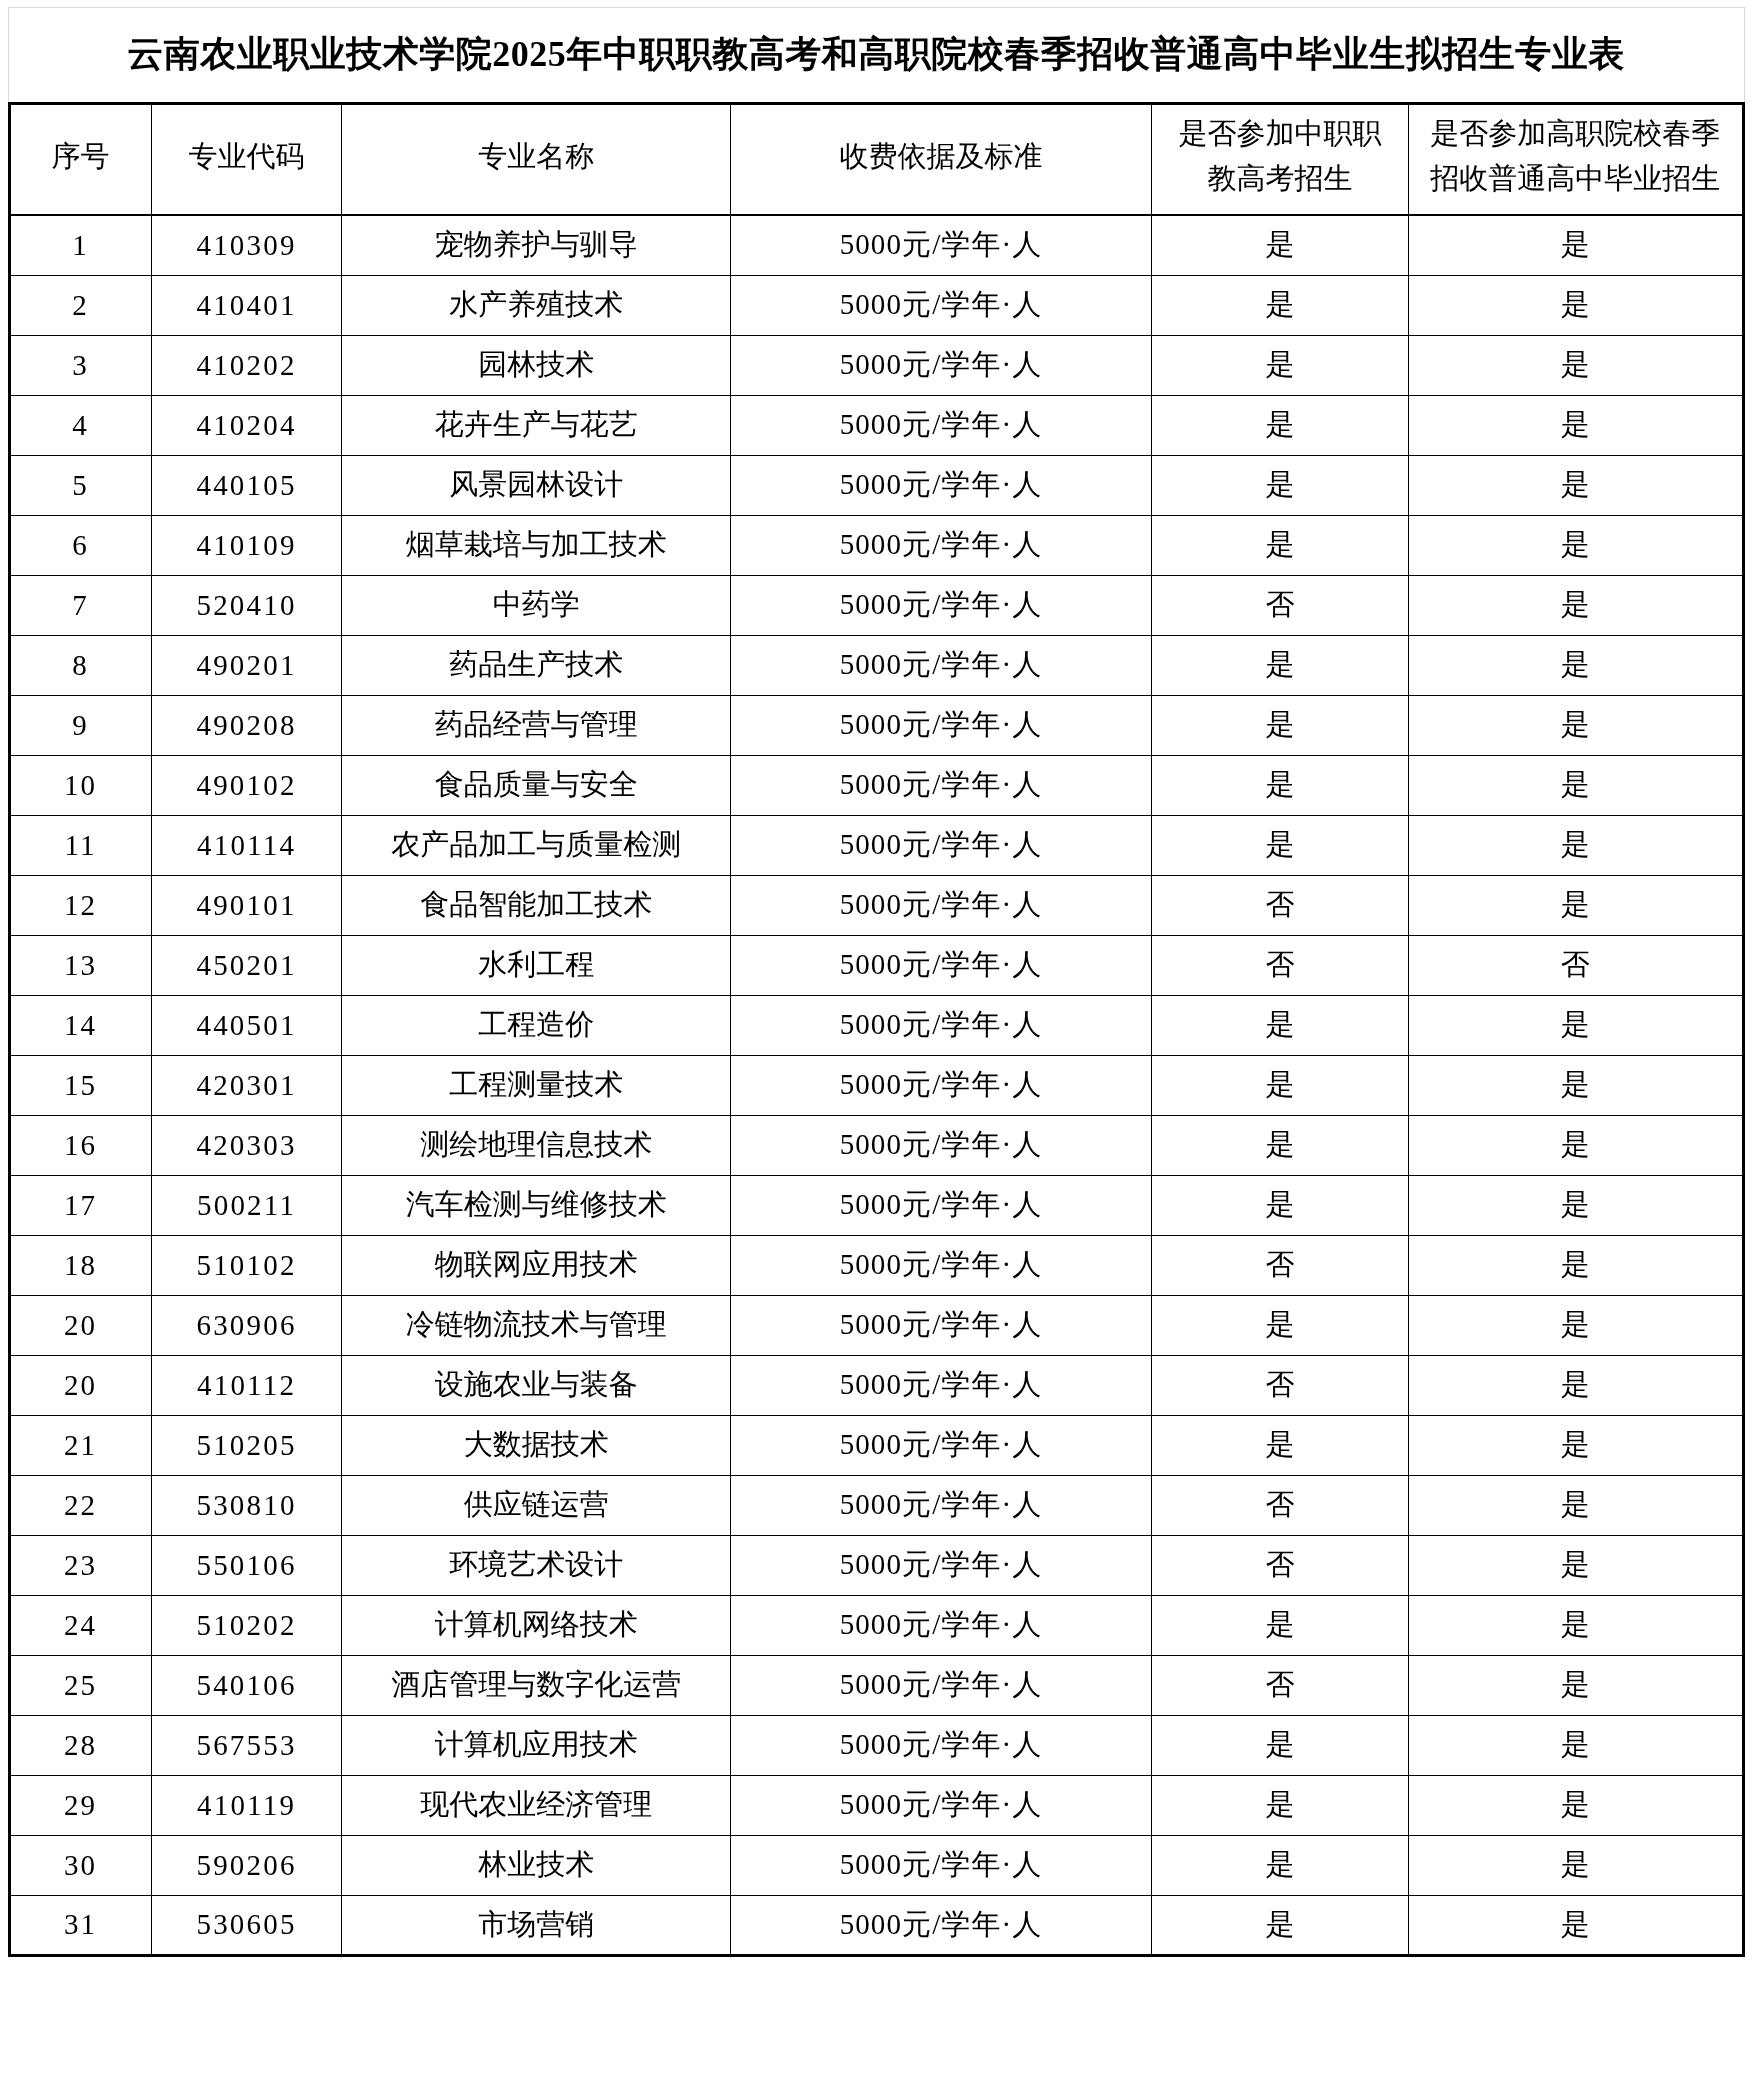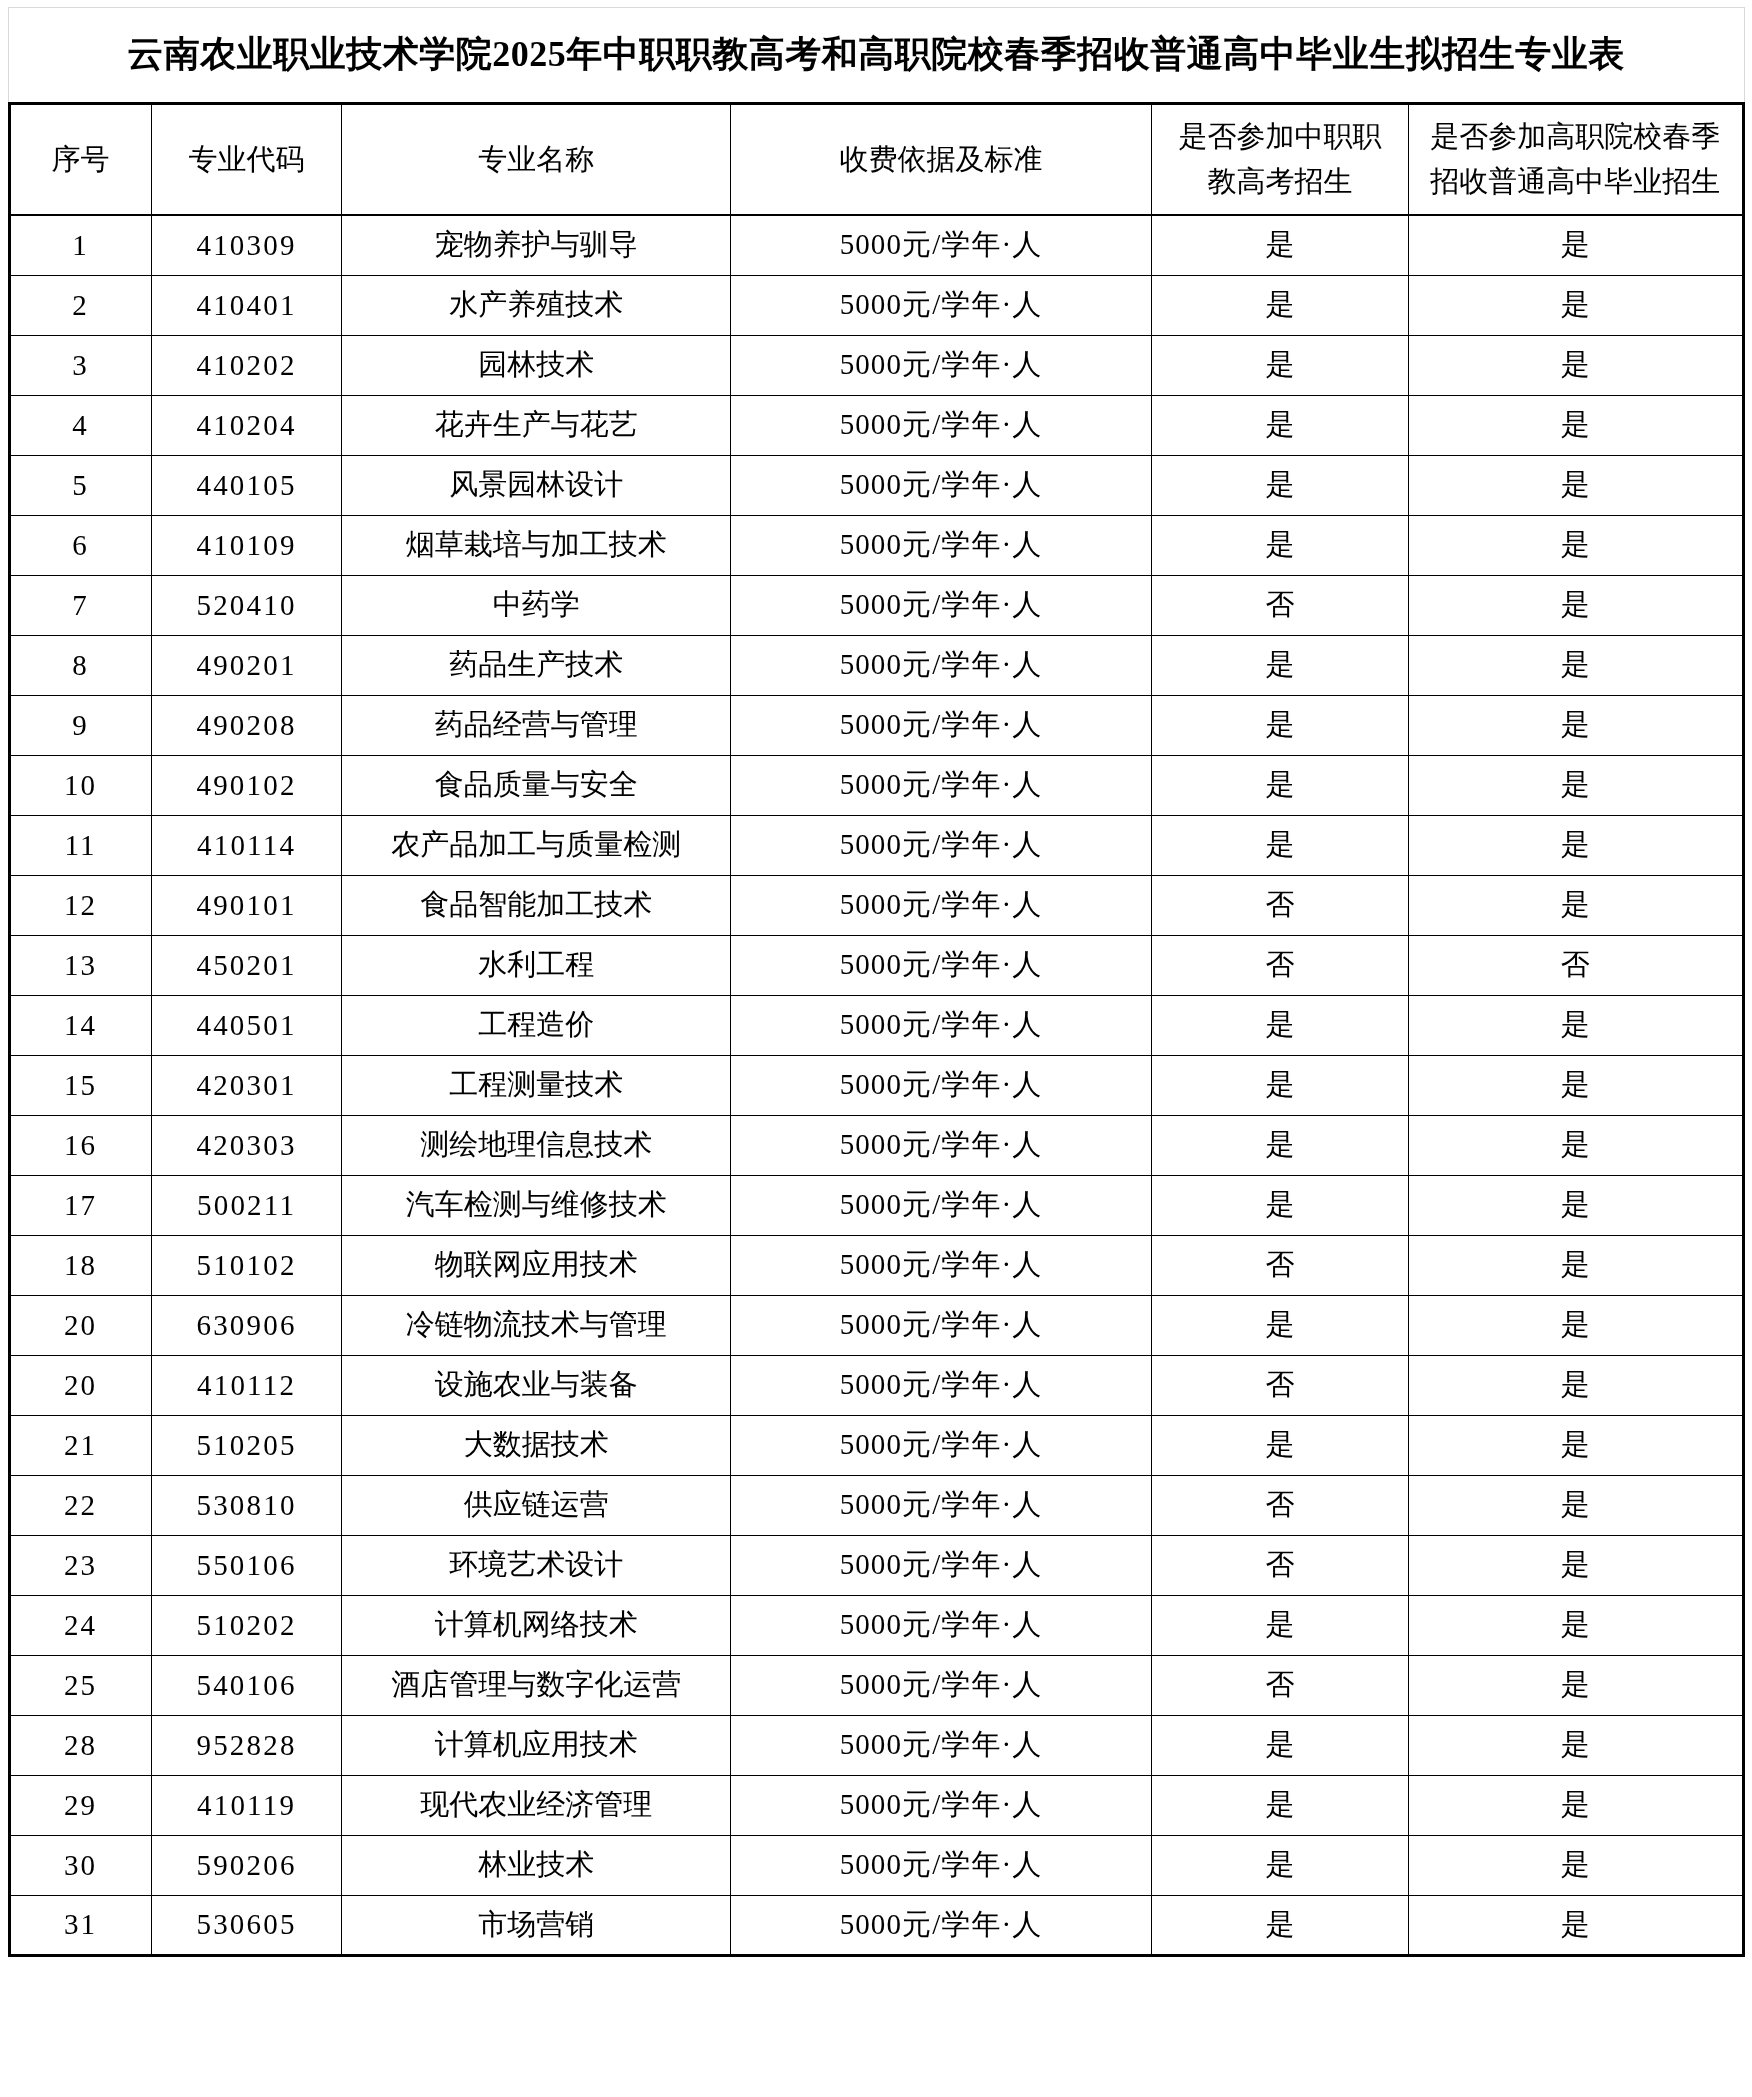--- a/index.html
+++ b/index.html
@@ -39,21 +39,21 @@
   }
   .plan-table th, .plan-table td {
     border: 1.6px solid #000000;
     text-align: center;
     vertical-align: middle;
     padding: 0;
     font-size: 29px;
     font-weight: normal;
     overflow: hidden;
   }
-  .plan-table thead tr { height: 112px; }
+  .plan-table thead tr { height: 112px; font-family: Liberation Mono, monospace; }
   .plan-table thead th {
     white-space: pre-line;
     line-height: 1.55;
     border-bottom-width: 2.2px;
   }
   .plan-table tbody tr { height: 60px; }
   .plan-table td[data-name="row-index-cell"],
   .plan-table td[data-name="major-code-cell"] {
     letter-spacing: 2.2px;
   }
@@ -285,21 +285,21 @@
         <tr data-name="table-row">
     <td data-name="row-index-cell">25</td>
     <td data-name="major-code-cell">540106</td>
     <td data-name="major-name-cell">酒店管理与数字化运营</td>
     <td data-name="fee-cell">5000元/学年·人</td>
     <td data-name="mid-voc-exam-flag-cell">否</td>
     <td data-name="spring-admission-flag-cell">是</td>
   </tr>
         <tr data-name="table-row">
     <td data-name="row-index-cell">28</td>
-    <td data-name="major-code-cell">952828</td>
+    <td data-name="major-code-cell">567553</td>
     <td data-name="major-name-cell">计算机应用技术</td>
     <td data-name="fee-cell">5000元/学年·人</td>
     <td data-name="mid-voc-exam-flag-cell">是</td>
     <td data-name="spring-admission-flag-cell">是</td>
   </tr>
         <tr data-name="table-row">
     <td data-name="row-index-cell">29</td>
     <td data-name="major-code-cell">410119</td>
     <td data-name="major-name-cell">现代农业经济管理</td>
     <td data-name="fee-cell">5000元/学年·人</td>

